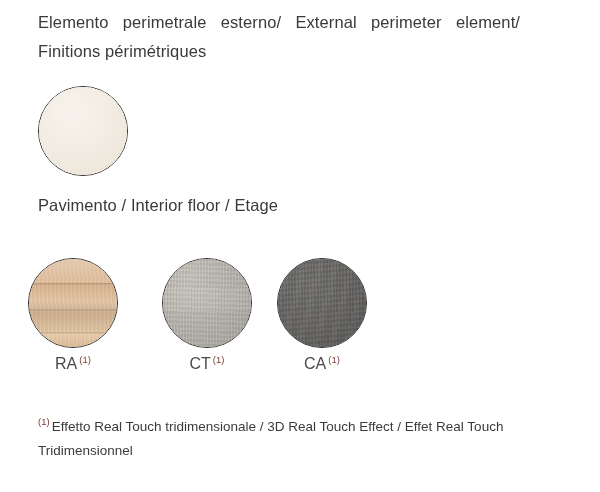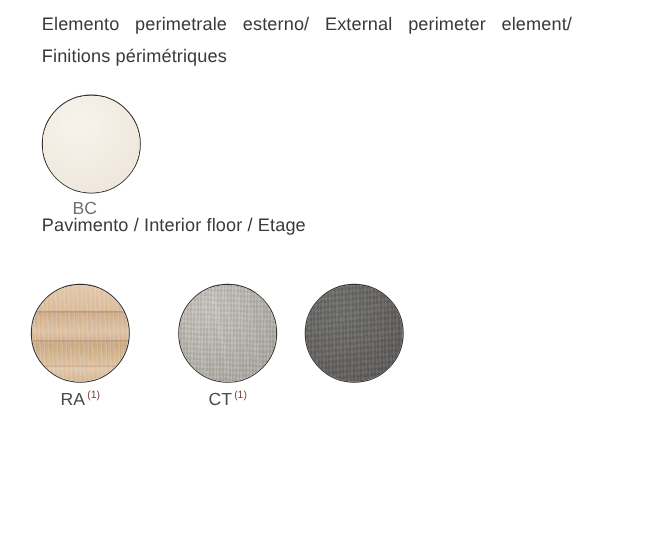--- a/index.html
+++ b/index.html
@@ -171,23 +171,20 @@
 
 <div class="page">
 
   <div class="section-heading first-line-justify" id="heading-perimeter">Elemento perimetrale esterno/ External perimeter element/ Finitions périmétriques</div>
 
   <div class="swatch-row">
     <div class="swatch" id="swatch-bc">
       <div class="swatch-disc">
         <div class="fill-bc"></div>
       </div>
-      <div class="swatch-label">
-        <span>BC</span><span class="sup"></span>
-      </div>
     </div>
   </div>
 
   <div class="section-heading" id="heading-floor">Pavimento / Interior floor / Etage</div>
 
   <div class="swatch-row">
 
     <div class="swatch" style="left:28px; top:258px;">
       <div class="swatch-disc">
         <div class="fill-ra"></div>
@@ -203,18 +200,24 @@
       </div>
       <div class="swatch-label">
         <span>CT</span><span class="sup">(1)</span>
       </div>
     </div>
 
     <div class="swatch" style="left:277px; top:258px;">
       <div class="swatch-disc">
         <div class="fill-ca"></div>
       </div>
+      <div class="swatch-label">
+        <span>CA</span><span class="sup">(1)</span>
+      </div>
     </div>
 
   </div>
 
+  <div class="footnote">
+    <span class="sup">(1)</span><span>Effetto Real Touch tridimensionale / 3D Real Touch Effect / Effet Real Touch Tridimensionnel</span>
+  </div>
 
 </div>
 
 </body></html>

